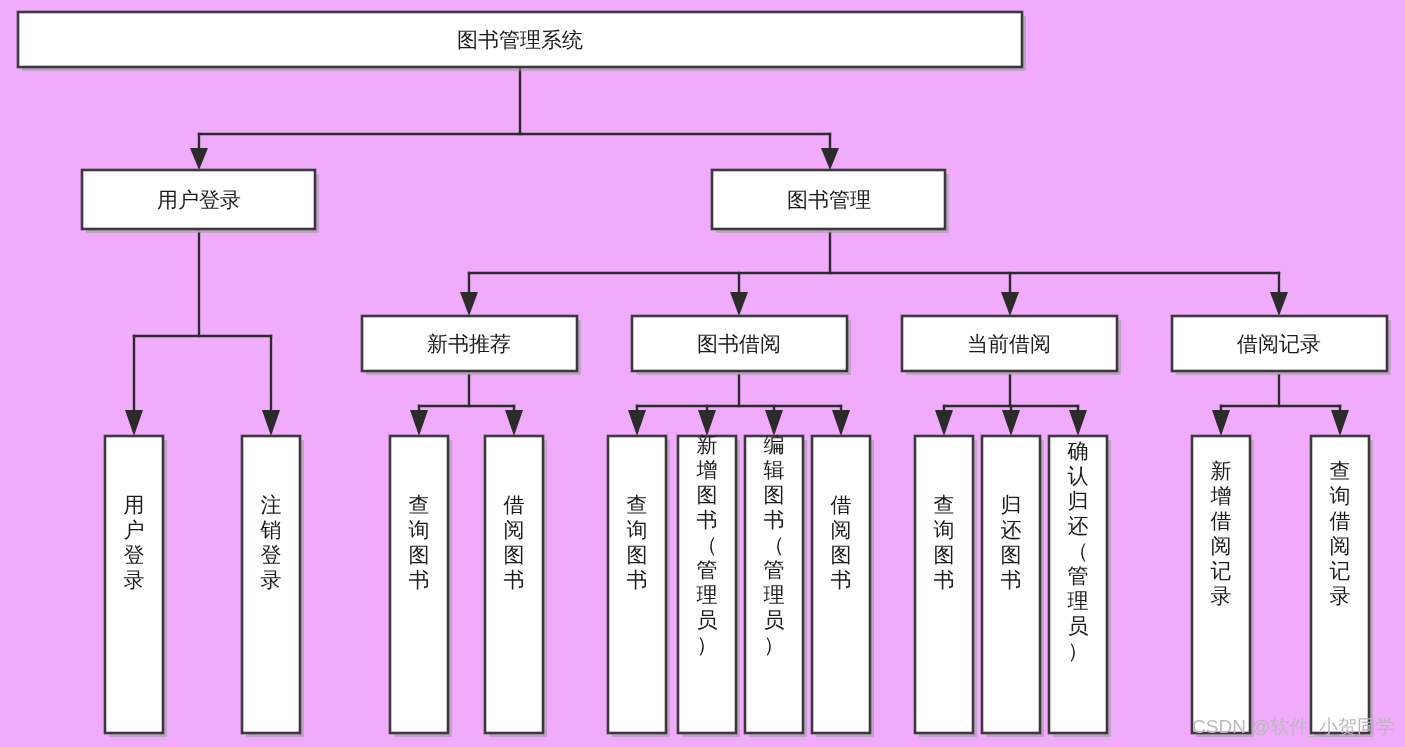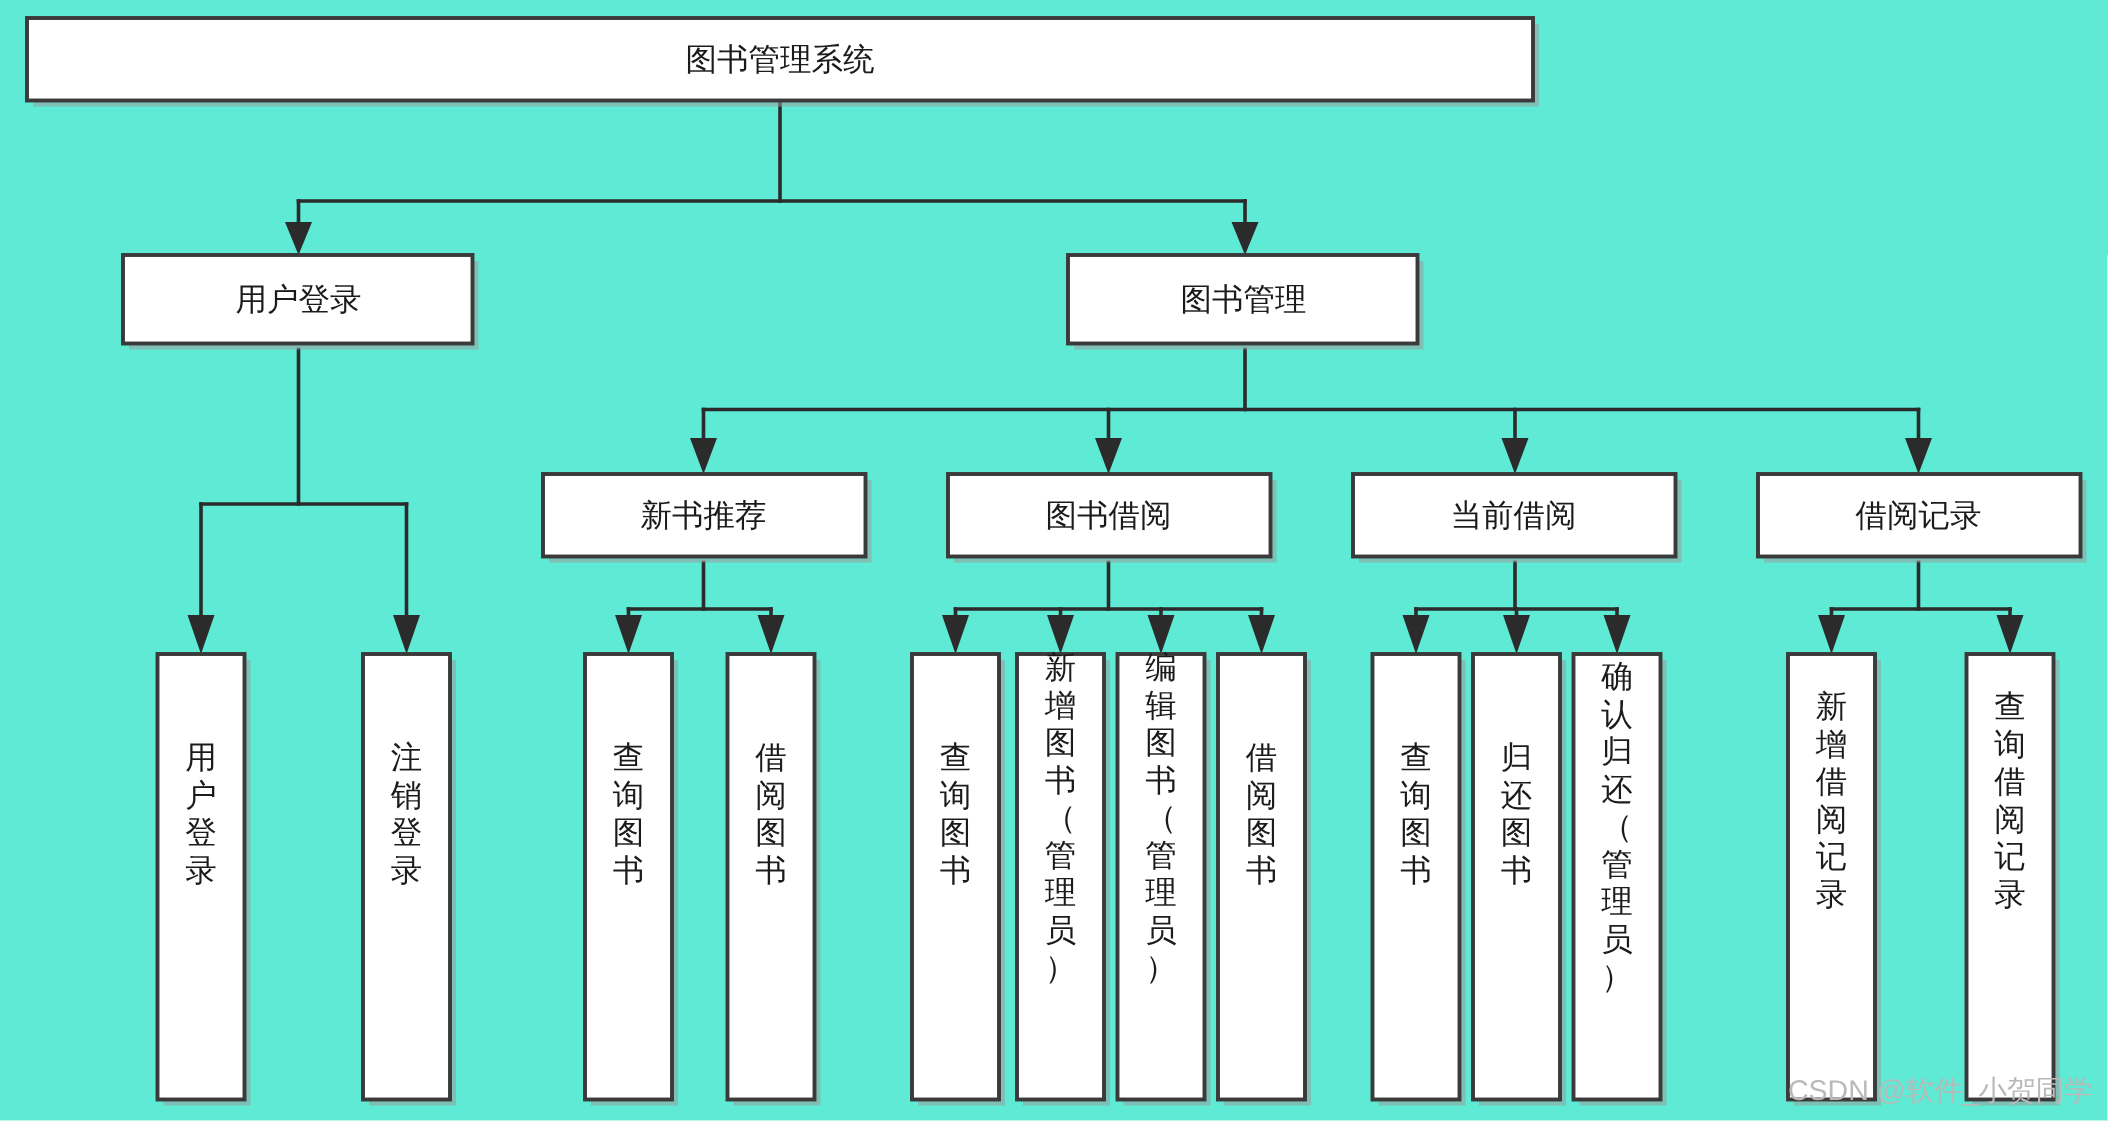--- a/index.html
+++ b/index.html
@@ -8,21 +8,21 @@
     padding: 0;
     background: #ffffff;
   }
   body {
     font-family: "Liberation Sans", "DejaVu Sans", sans-serif;
   }
   #diagram-root {
     position: relative;
     width: 1405px;
     height: 747px;
-    background: #5eead4;
+    background: #f0abfc;
     overflow: hidden;
   }
   svg#tree-svg {
     position: absolute;
     left: 0;
     top: 0;
     width: 1405px;
     height: 747px;
     display: block;
   }

